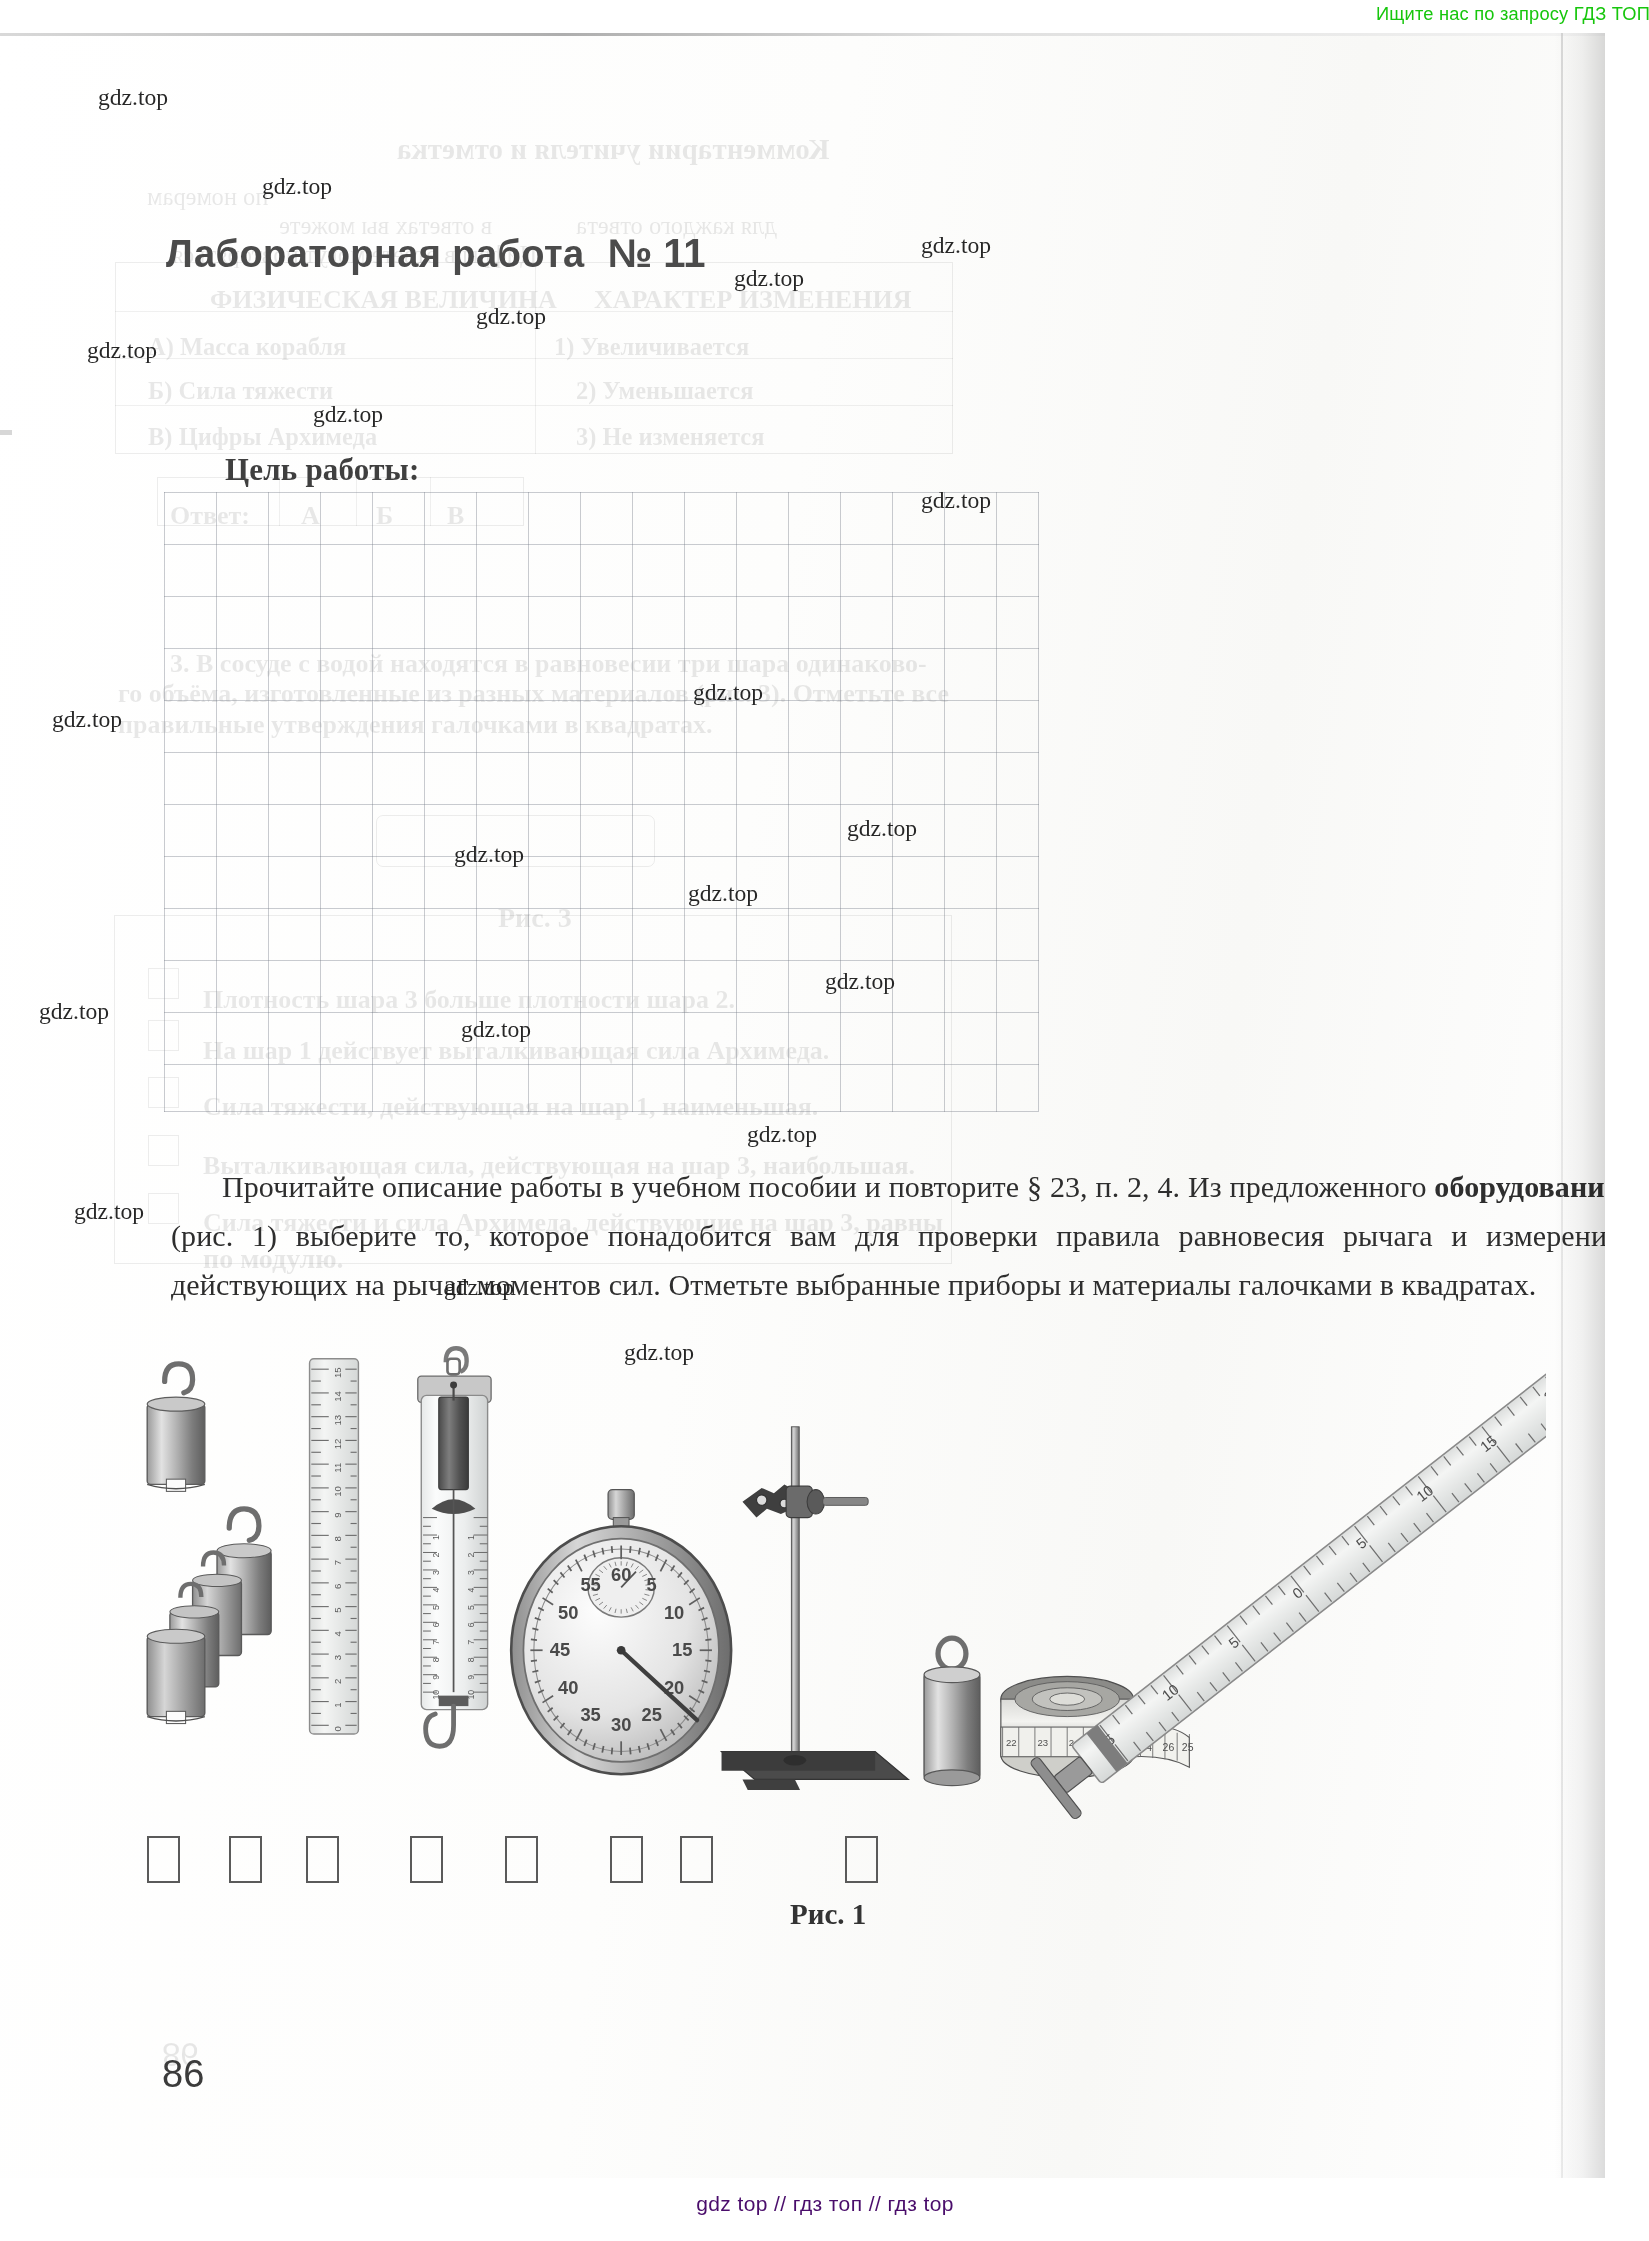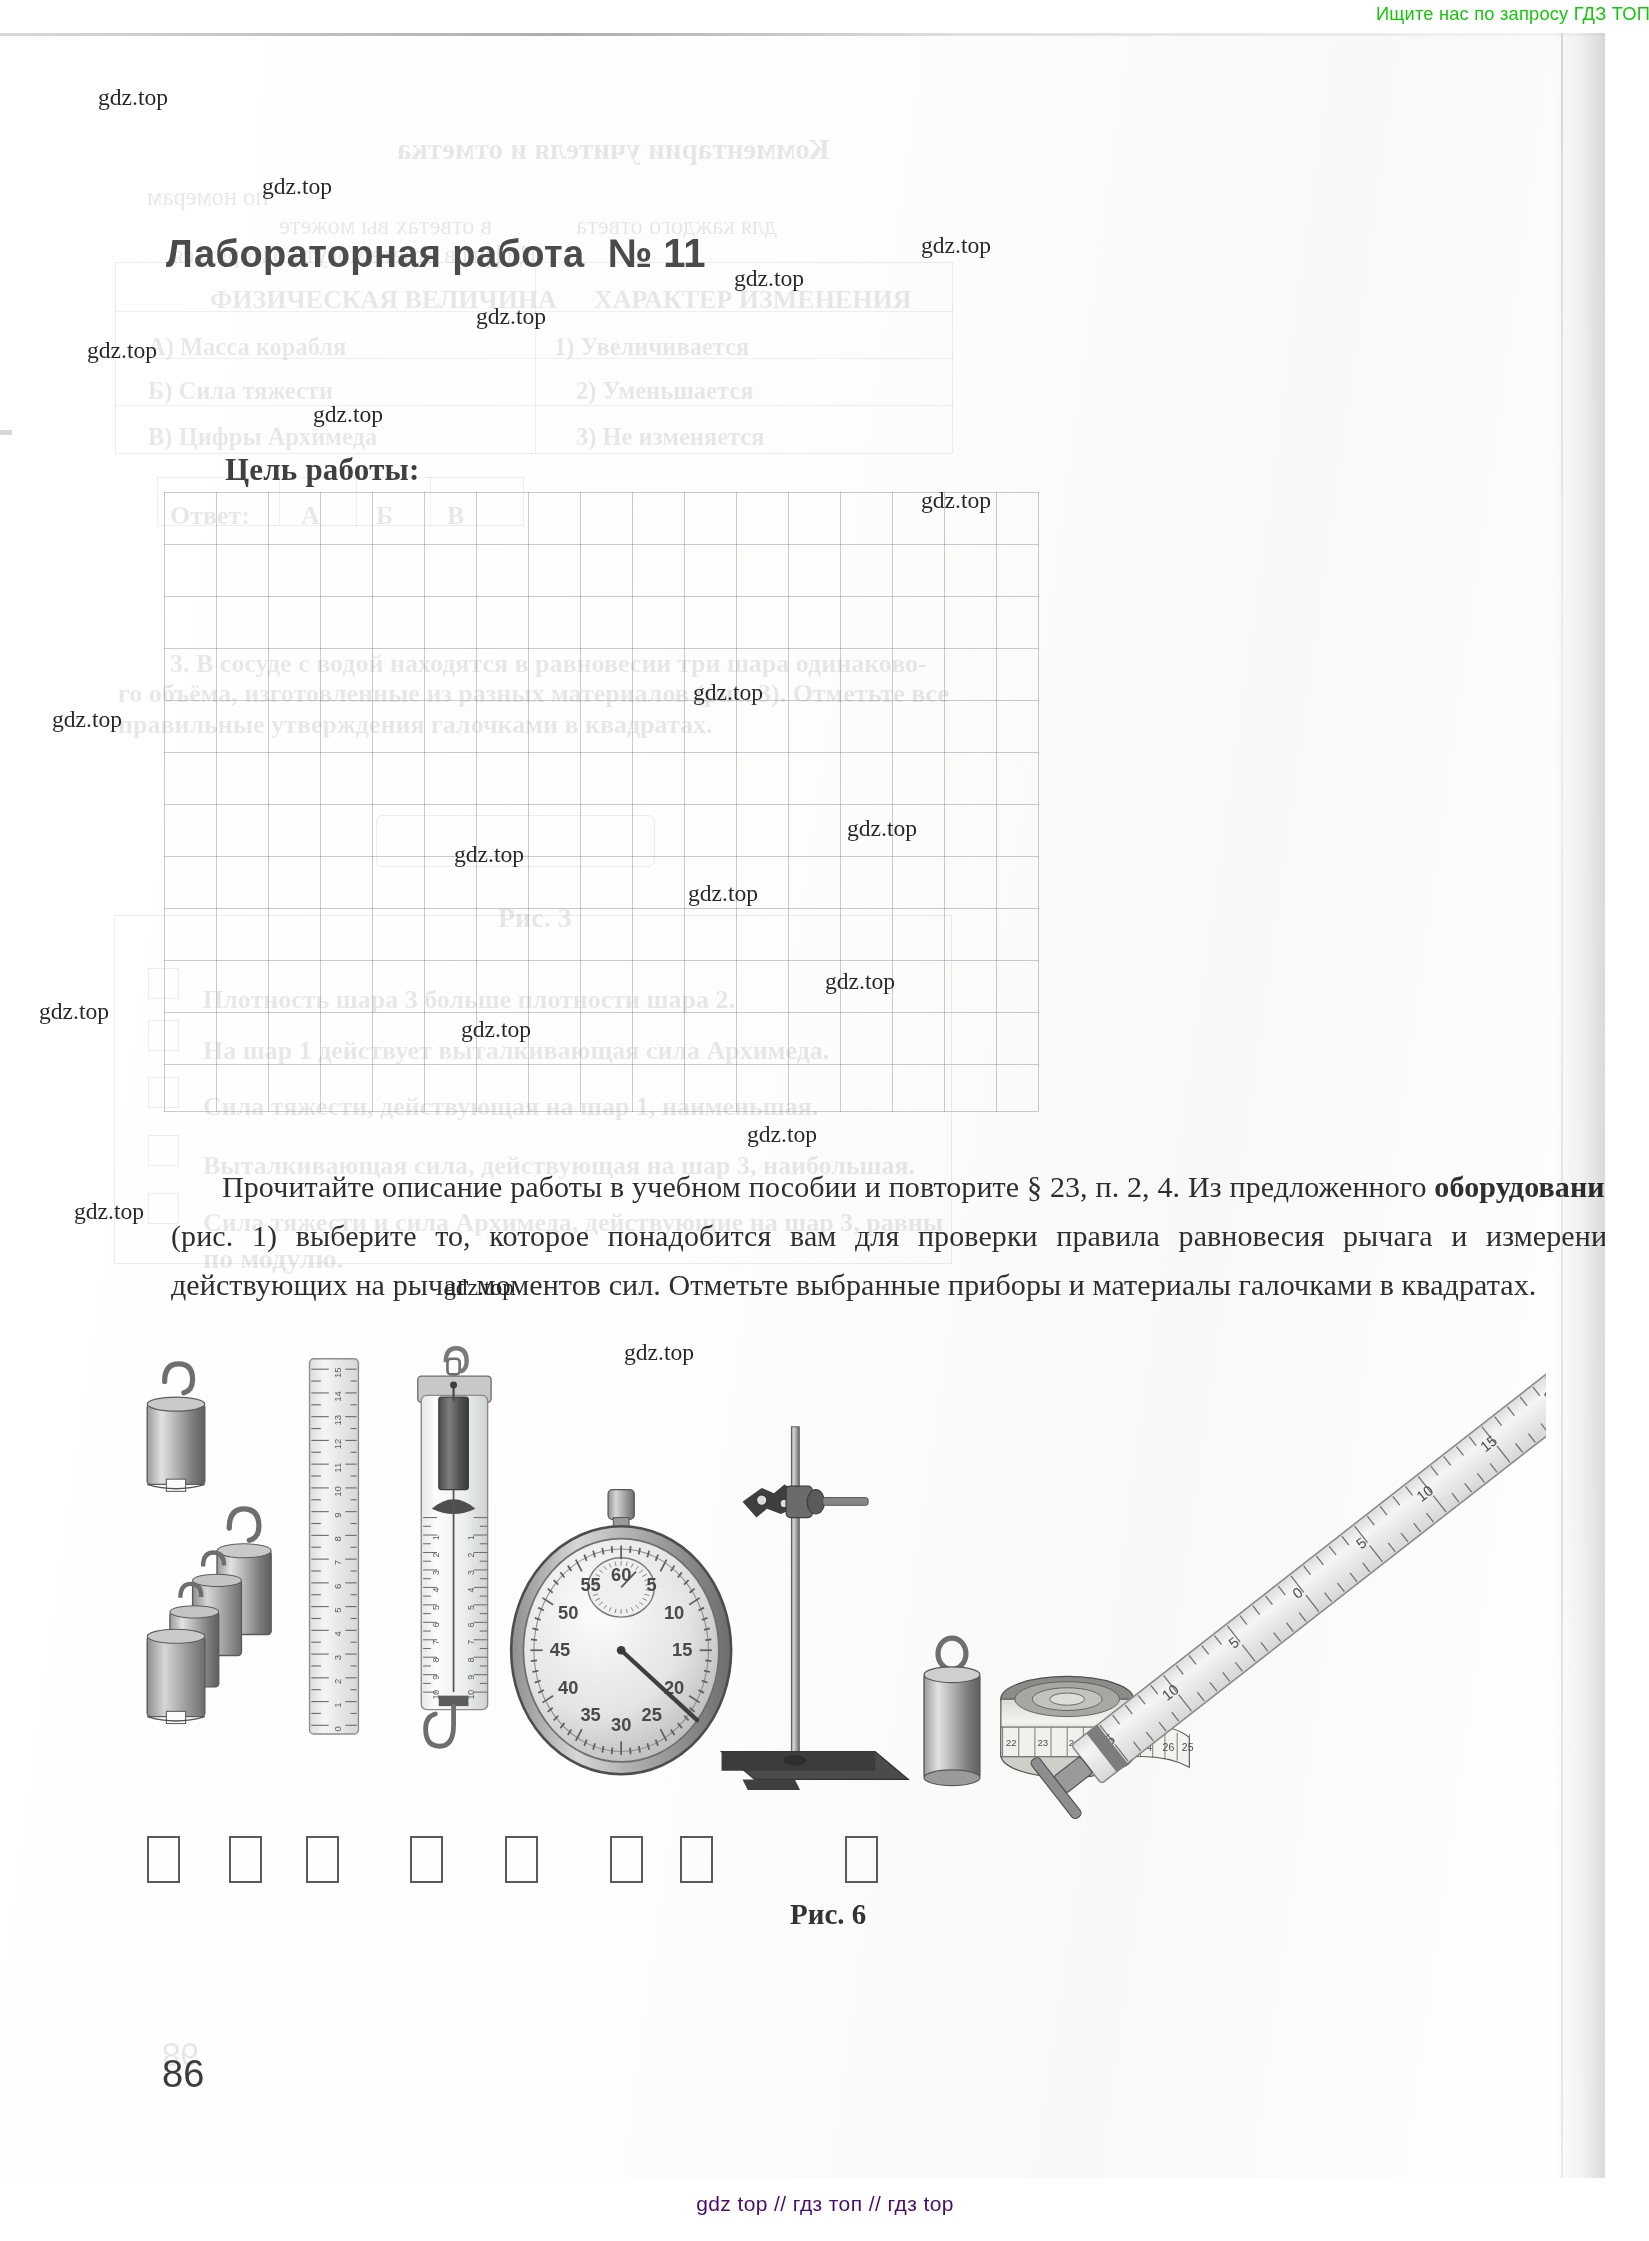--- a/index.html
+++ b/index.html
@@ -752,21 +752,21 @@
         <div class="chk" style="left: 98px; top: 493px;"></div>
         <div class="chk" style="left: 175px; top: 493px;"></div>
         <div class="chk" style="left: 279px; top: 493px;"></div>
         <div class="chk" style="left: 374px; top: 493px;"></div>
         <div class="chk" style="left: 479px; top: 493px;"></div>
         <div class="chk" style="left: 549px; top: 493px;"></div>
         <div class="chk" style="left: 714px; top: 493px;"></div>
       </div>
   </div>
 
-  <div id="fig-caption">Рис. 6</div>
+  <div id="fig-caption">Рис. 1</div>
 
   <div id="page-num-ghost">86</div>
   <div id="page-num">86</div>
 
   <div id="watermark-layer">
       <div class="wm" style="left: 98px; top: 51px; font-size: 23.6px; opacity: 0.95;">gdz.top</div>
       <div class="wm" style="left: 262px; top: 140px; font-size: 23.6px; opacity: 0.95;">gdz.top</div>
       <div class="wm" style="left: 921px; top: 199px; font-size: 23.6px; opacity: 0.95;">gdz.top</div>
       <div class="wm" style="left: 734px; top: 232px; font-size: 23.6px; opacity: 0.95;">gdz.top</div>
       <div class="wm" style="left: 476px; top: 270px; font-size: 23.6px; opacity: 0.95;">gdz.top</div>

